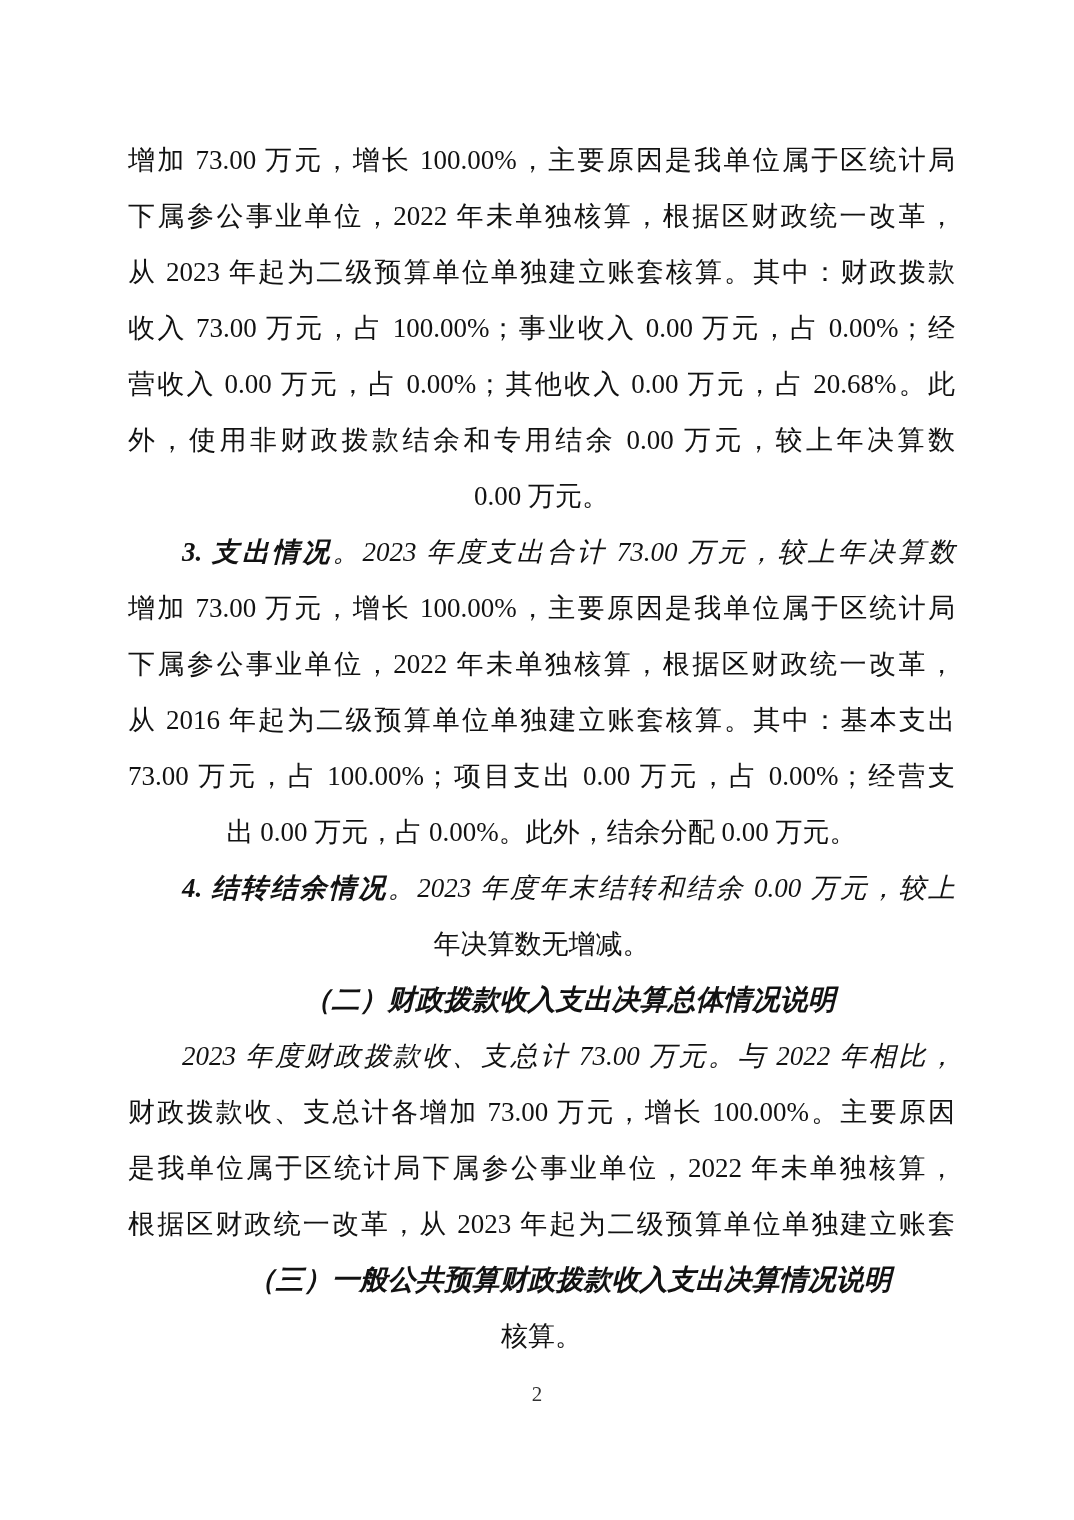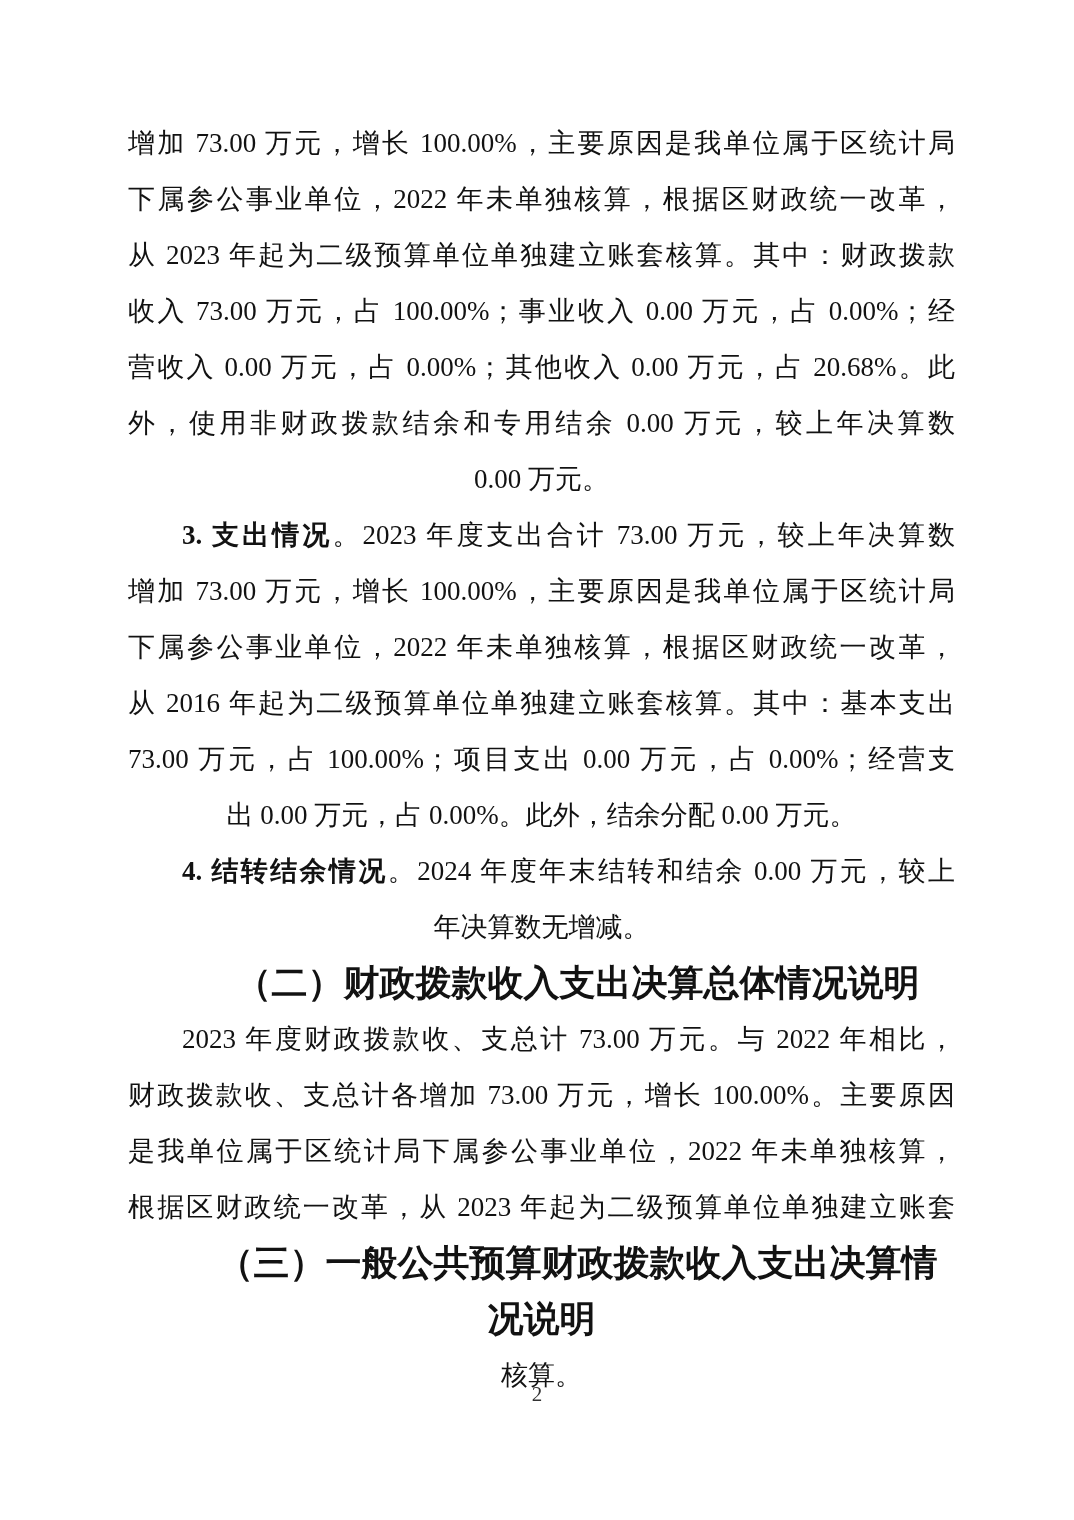--- a/index.html
+++ b/index.html
@@ -13,43 +13,44 @@
     height: 1520px;
     margin: 0 auto;
     background: #ffffff;
     overflow: hidden;
     font-family: "Liberation Serif", "DejaVu Serif", serif;
     color: #121212;
   }
   .doc-body {
     position: absolute;
     left: 128px;
-    top: 115px;
+    top: 132px;
     width: 827px;
     font-size: 27px;
     line-height: 56px;
     letter-spacing: 0;
   }
   .line {
     text-align: center;
     white-space: normal;
   }
   .line.j {
     text-align: justify;
     text-align-last: justify;
   }
   .line.ind {
     text-indent: 2em;
+    font-style: italic;
   }
   .line .b {
     font-weight: bold;
   }
   .line.hd {
     font-weight: bold;
-    font-size: 36px;
+    font-size: 28px;
   }
   .footer {
     position: absolute;
     left: 0;
     top: 1380px;
     width: 100%;
     text-align: center;
     font-size: 21px;
     line-height: 28px;
     color: #333333;
@@ -66,21 +67,21 @@
       <div class="line j"><span>收入 73.00 万元，占 100.00%；事业收入 0.00 万元，占 0.00%；经</span></div>
       <div class="line j"><span>营收入 0.00 万元，占 0.00%；其他收入 0.00 万元，占 20.68%。此</span></div>
       <div class="line j"><span>外，使用非财政拨款结余和专用结余 0.00 万元，较上年决算数</span></div>
       <div class="line"><span>0.00 万元。</span></div>
       <div class="line j ind"><span class="b">3. 支出情况</span><span>。2023 年度支出合计 73.00 万元，较上年决算数</span></div>
       <div class="line j"><span>增加 73.00 万元，增长 100.00%，主要原因是我单位属于区统计局</span></div>
       <div class="line j"><span>下属参公事业单位，2022 年未单独核算，根据区财政统一改革，</span></div>
       <div class="line j"><span>从 2016 年起为二级预算单位单独建立账套核算。其中：基本支出</span></div>
       <div class="line j"><span>73.00 万元，占 100.00%；项目支出 0.00 万元，占 0.00%；经营支</span></div>
       <div class="line"><span>出 0.00 万元，占 0.00%。此外，结余分配 0.00 万元。</span></div>
-      <div class="line j ind"><span class="b">4. 结转结余情况</span><span>。2024 年度年末结转和结余 0.00 万元，较上</span></div>
+      <div class="line j ind"><span class="b">4. 结转结余情况</span><span>。2023 年度年末结转和结余 0.00 万元，较上</span></div>
       <div class="line"><span>年决算数无增减。</span></div>
       <div class="line ind hd"><span class="b">（二）财政拨款收入支出决算总体情况说明</span></div>
       <div class="line j ind"><span>2023 年度财政拨款收、支总计 73.00 万元。与 2022 年相比，</span></div>
       <div class="line j"><span>财政拨款收、支总计各增加 73.00 万元，增长 100.00%。主要原因</span></div>
       <div class="line j"><span>是我单位属于区统计局下属参公事业单位，2022 年未单独核算，</span></div>
       <div class="line j"><span>根据区财政统一改革，从 2023 年起为二级预算单位单独建立账套</span></div>
       <div class="line ind hd"><span class="b">（三）一般公共预算财政拨款收入支出决算情况说明</span></div>
       <div class="line"><span>核算。</span></div>
     </div>
   <div class="footer">

